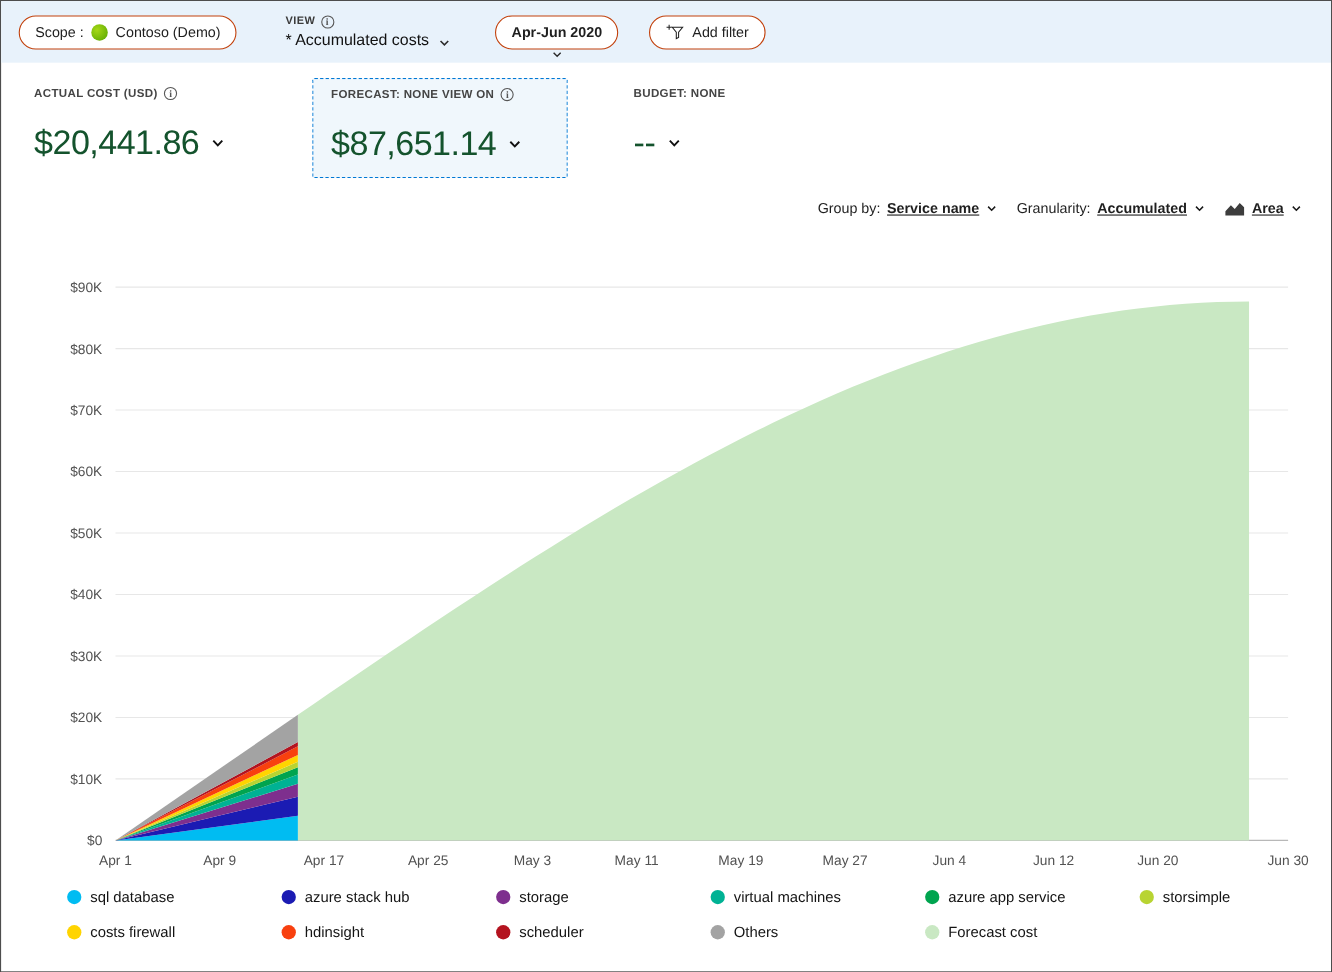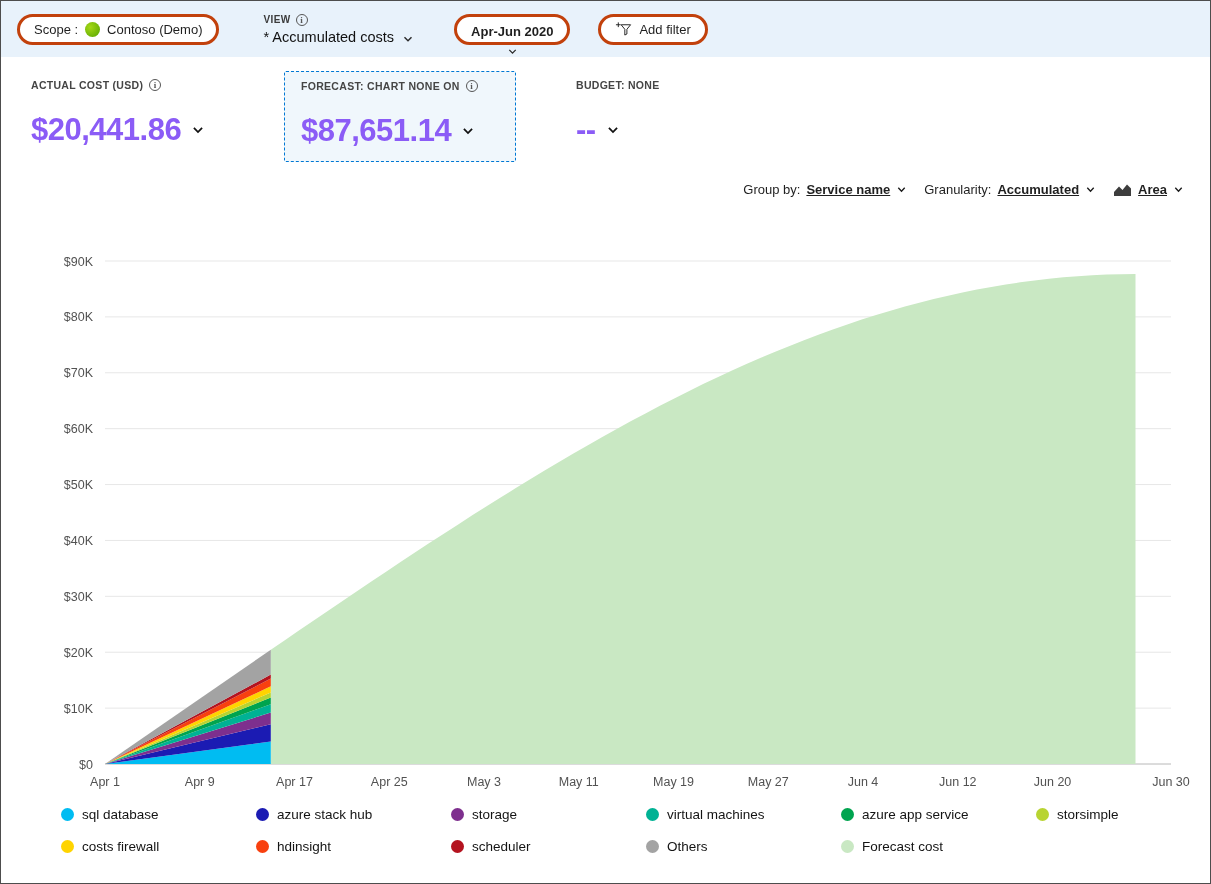--- a/index.html
+++ b/index.html
@@ -19,21 +19,21 @@
     display: flex;
     align-items: center;
     padding: 0 16px;
   }
   .pill {
     display: inline-flex;
     align-items: center;
     gap: 7px;
     height: 31px;
     padding: 0 14px;
-    border: 3px solid #c2410c;
+    border: 1px solid #c2410c;
     border-radius: 16px;
     background: #fff;
     font-family: inherit;
     font-size: 13px;
     color: #1f1f1f;
     cursor: pointer;
     white-space: nowrap;
   }
   .scope-dot {
     width: 15px; height: 15px; border-radius: 50%;
@@ -48,21 +48,21 @@
   .info-icon {
     width: 12px; height: 12px; border: 1px solid #565656; border-radius: 50%;
     font-size: 9px; line-height: 10px; text-align: center; color: #565656;
     display: inline-block; font-family: "Liberation Serif", serif; flex: none;
   }
 
   
   .kpi-row { display: flex; align-items: flex-start; margin: 14px 0 0 30px; }
   .kpi { display: flex; flex-direction: column; gap: 21px; padding-top: 8px; }
   .kpi-label { display: flex; gap: 6px; align-items: center; font-size: 10.5px; font-weight: 700; color: #454545; letter-spacing: .3px; white-space: nowrap; }
-  .kpi-value { display: flex; align-items: center; gap: 10px; font-size: 31px; font-weight: 700; color: #8b5cf6; letter-spacing: -0.5px; }
+  .kpi-value { display: flex; align-items: center; gap: 10px; font-size: 31px; font-weight: 400; color: #14532d; letter-spacing: -0.5px; }
   .kpi-actual { width: 253px; }
   .kpi-forecast {
     border: 1px dashed var(--forecast-border, #0078d4);
     background: var(--forecast-bg, #f0f7fc);
     border-radius: 2px;
     padding: 8px 16px 12px;
     width: 232px;
   }
   .kpi-budget { margin-left: 60px; }
 
@@ -146,21 +146,21 @@
     <div class="kpi-value">
       <span>$20,441.86</span>
       <svg class="chev" width="14" height="14" viewBox="0 0 12 12">
           <path d="M2.5 4.2 L6 7.8 L9.5 4.2" fill="none" stroke="#111" stroke-width="1.5"></path>
         </svg>
     </div>
   </div>
 
   <div class="kpi kpi-forecast">
     <div class="kpi-label">
-      <span>FORECAST: CHART NONE ON</span>
+      <span>FORECAST: NONE VIEW ON</span>
       <span class="info-icon">i</span>
     </div>
     <div class="kpi-value">
       <span>$87,651.14</span>
       <svg class="chev" width="14" height="14" viewBox="0 0 12 12">
           <path d="M2.5 4.2 L6 7.8 L9.5 4.2" fill="none" stroke="#111" stroke-width="1.5"></path>
         </svg>
     </div>
   </div>
 

